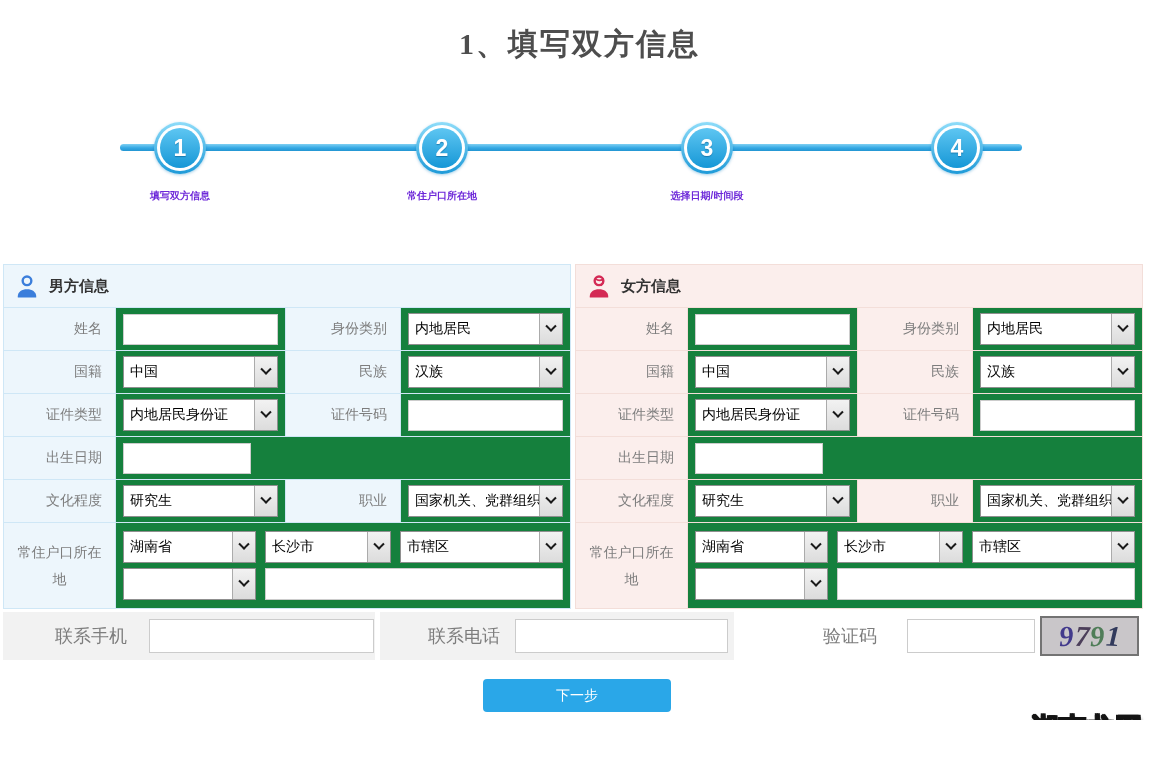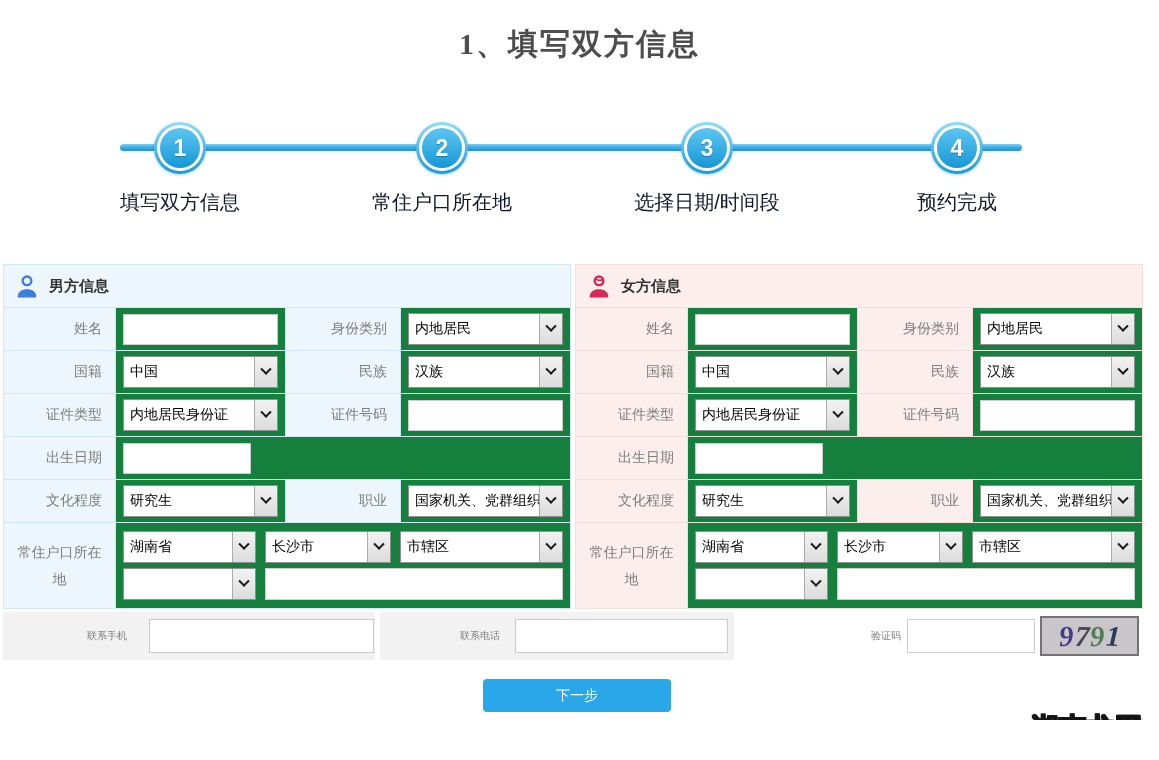--- a/index.html
+++ b/index.html
@@ -21,21 +21,21 @@
                  background:linear-gradient(180deg,#8edcf9 0%,#1e9ad8 100%);
                  display:flex; align-items:center; justify-content:center;
                  box-shadow:0 1px 3px rgba(0,120,190,.35); }
   .step-circle-ring { width:46px; height:46px; border-radius:50%; background:#fff;
                  display:flex; align-items:center; justify-content:center; }
   .step-circle-inner { width:40px; height:40px; border-radius:50%;
                  background:linear-gradient(180deg,#5ec6f2 0%,#1697d6 100%);
                  display:flex; align-items:center; justify-content:center;
                  color:#fff; font-size:23px; font-weight:bold;
                  text-shadow:0 1px 1px rgba(0,80,130,.5); }
-  .step-label { margin-top:15px; font-size:20px; font-weight:normal; color:#0f172a; }
+  .step-label { margin-top:15px; font-size:10px; font-weight:bold; color:#6d28d9; }
 
   
   .panels { position:absolute; top:264px; left:3px; display:flex; gap:4px; }
   table.panel { border-collapse:collapse; table-layout:fixed; width:567px; }
   table.panel td { border:1px solid #cfe7f6; font-size:14px; vertical-align:middle; }
   table.panel.female td { border-color:#f3ded9; }
   td.hdr { height:43px; background:#edf6fc; padding-left:10px; }
   .female td.hdr { background:#fbeeec; }
   .hdr-inner { display:flex; align-items:center; gap:9px; }
   .hdr-title { font-size:15px; font-weight:bold; color:#333; }
@@ -65,28 +65,28 @@
   .res-line .ipt { height:32px; }
 
   .person-icon { width:26px; height:26px; flex:0 0 26px; }
 
   
   .contact-bar { position:absolute; top:612px; left:3px; width:1136px; height:48px; display:flex; gap:5px; }
   .c-cell { background:#f2f2f2; height:100%; display:flex; align-items:center; justify-content:flex-end; }
   .c-cell.c1 { width:372px; flex:0 0 372px; }
   .c-cell.c2 { width:354px; flex:0 0 354px; }
   .c-cell.c3 { background:#fff; flex:1 1 auto; }
-  .c-lbl { color:#7d7d7d; font-size:10px; }
+  .c-lbl { color:#7d7d7d; font-size:18px; }
   .c-ipt { height:34px; border:1px solid #ccc; background:#fff; padding:0 6px; font-size:14px;
            font-family:inherit; outline:none; }
   .c1 .c-lbl { margin-right:22px; }
   .c1 .c-ipt { width:225px; margin-right:1px; }
   .c2 .c-lbl { margin-right:15px; }
   .c2 .c-ipt { width:213px; margin-right:6px; }
-  .c3 .c-lbl { margin-right:6px; }
+  .c3 .c-lbl { margin-right:30px; }
   .c3 .c-ipt { width:128px; margin-right:5px; }
 
   .captcha { width:99px; height:40px; background:#c9c6c9; border:2px solid #737373;
              display:flex; align-items:center; justify-content:center; gap:1px;
              font-family:"Liberation Serif","DejaVu Serif",serif; font-style:italic;
              font-weight:600; font-size:29px; line-height:1; user-select:none; }
   .captcha span { display:inline-block; }
   .captcha span:nth-child(1){ transform:rotate(-3deg); }
   .captcha span:nth-child(2){ transform:rotate(2deg); }
   .captcha span:nth-child(3){ transform:rotate(-2deg); }
@@ -142,21 +142,20 @@
       </div>
       <div class="step-label">选择日期/时间段</div>
     </div>
 
     <div class="step" style="left:847px">
       <div class="step-circle">
         <div class="step-circle-ring">
             <div class="step-circle-inner">4</div>
           </div>
       </div>
-      <div class="step-label">预约完成</div>
     </div>
   </div>
 
   <div class="panels">
 
     <table class="panel male">
       <colgroup>
           <col style="width:112px">
           <col style="width:170px">
           <col style="width:115px">

